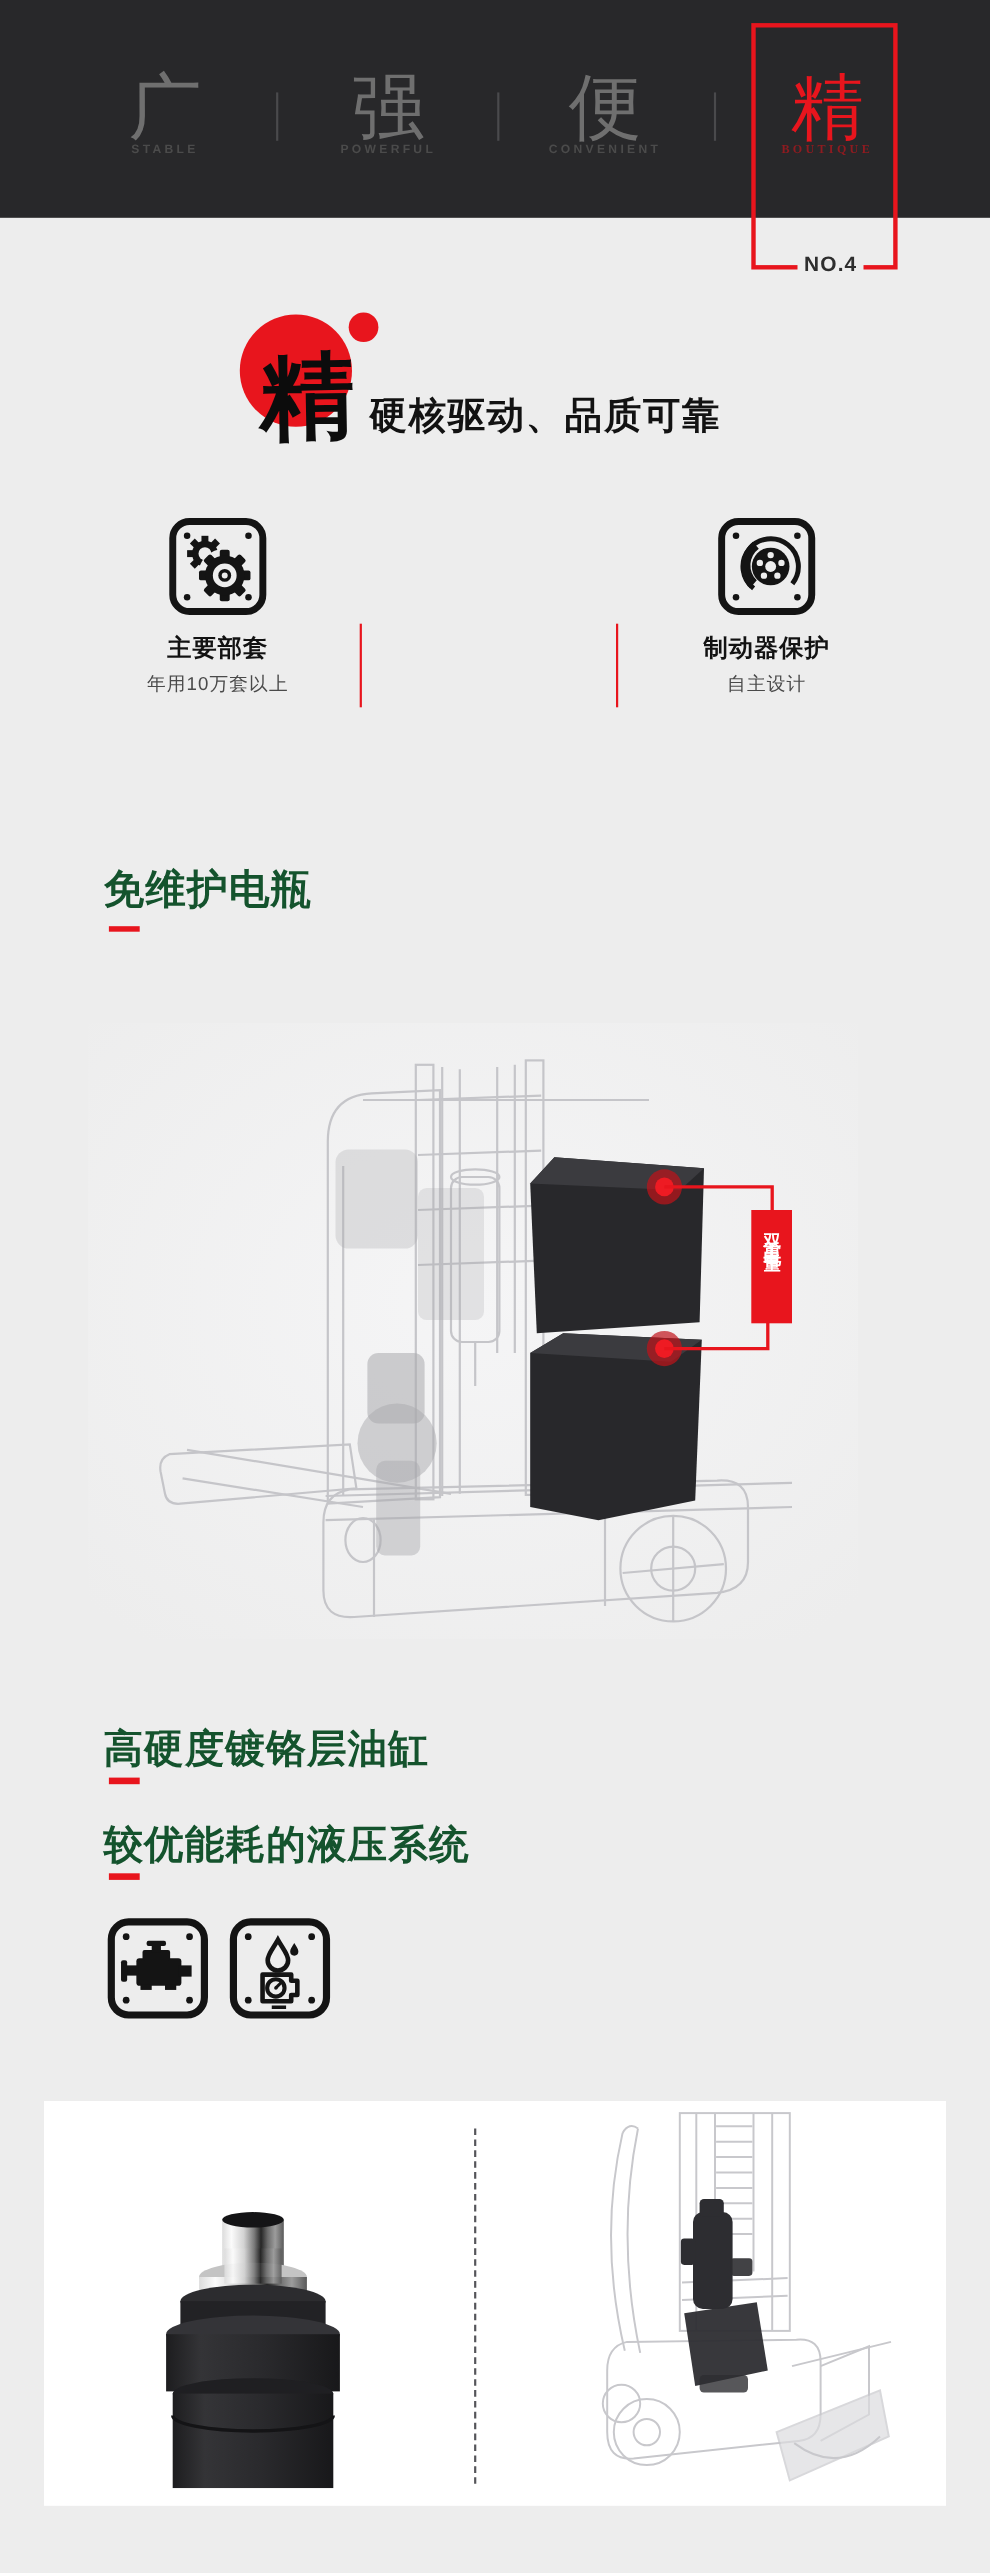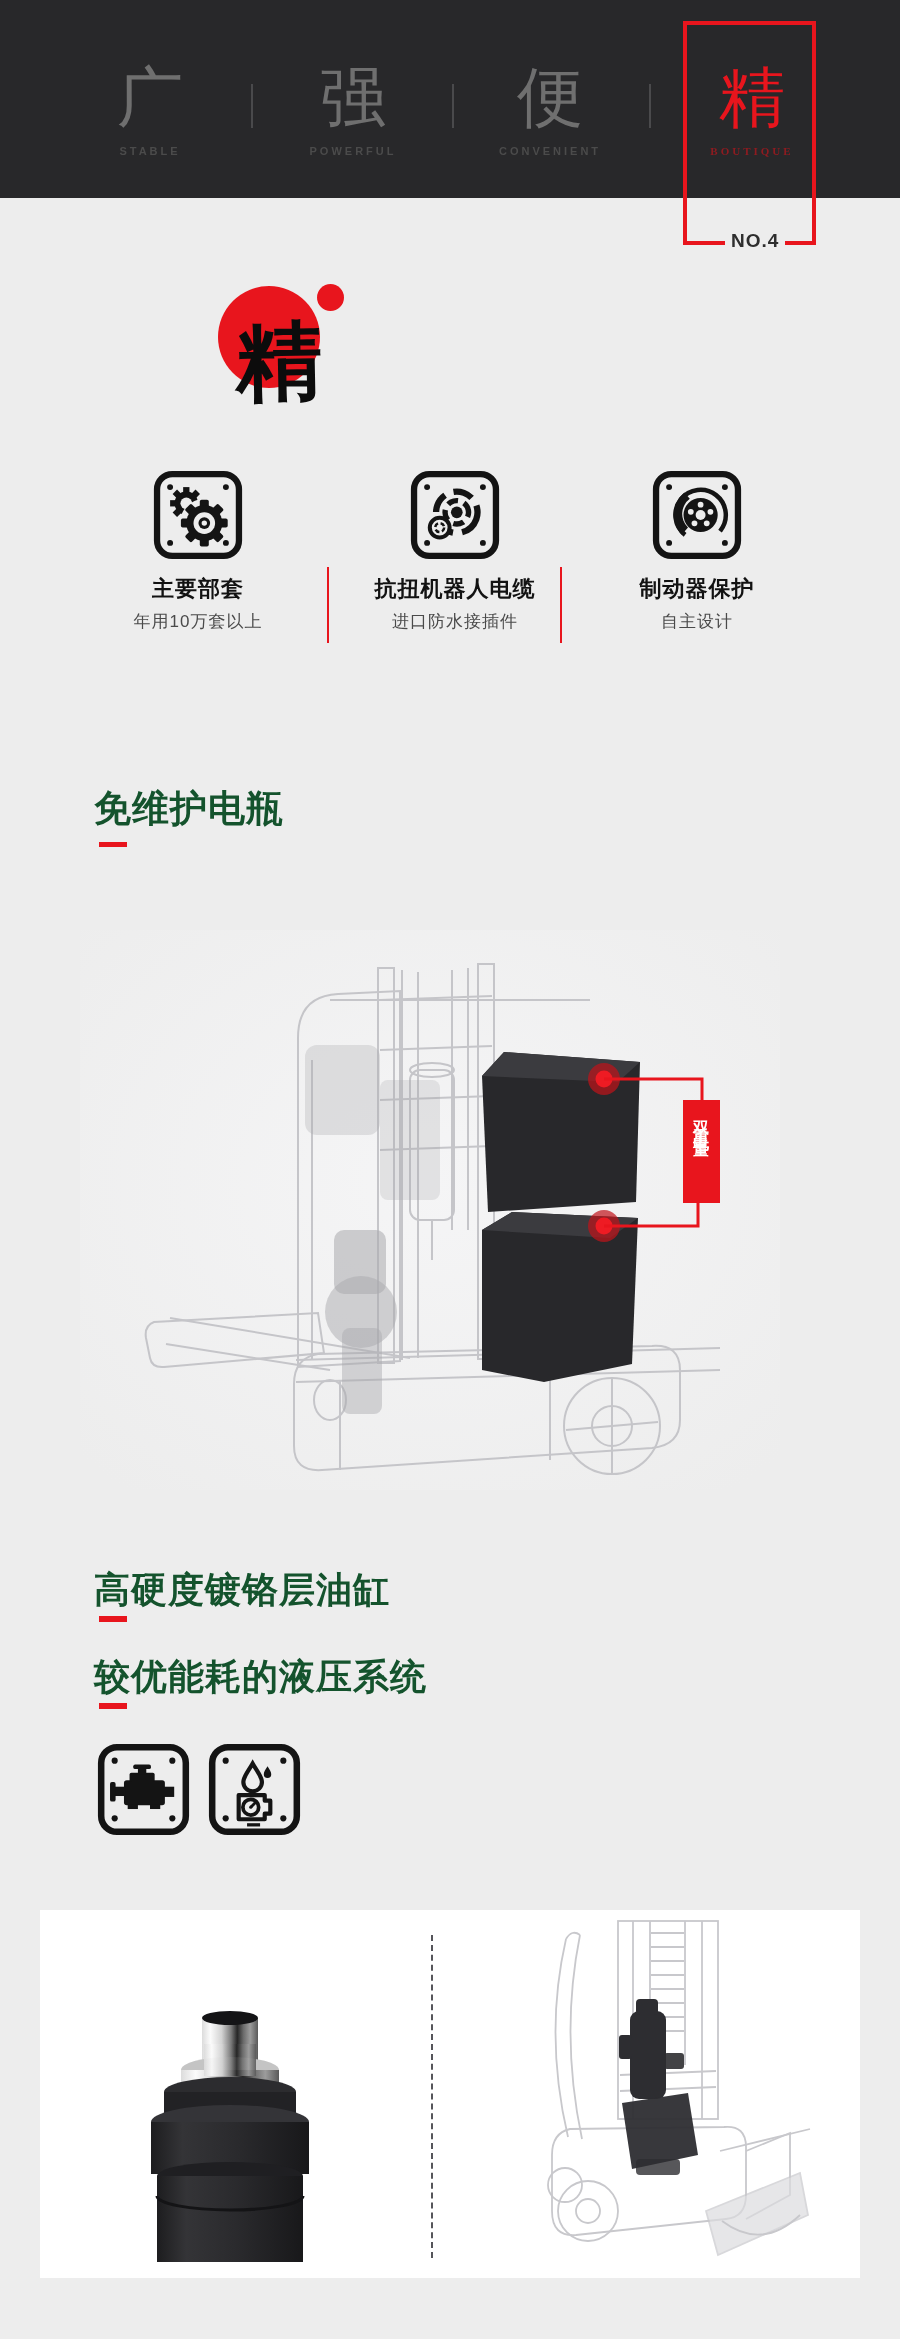--- a/index.html
+++ b/index.html
@@ -11,21 +11,21 @@
   }
   *{margin:0;padding:0;box-sizing:border-box;}
   html,body{background:#fff;}
   body{font-family:"Liberation Sans","DejaVu Sans",sans-serif;}
   .page{position:relative;width:900px;height:2339px;background:var(--page-bg);overflow:hidden;margin:0 auto;}
 
   
   .hero{position:absolute;left:0;top:0;width:900px;height:198px;background:var(--header-bg);}
   .hero-col{position:absolute;top:64px;width:160px;text-align:center;}
   .hero-char{font-size:66px;line-height:1;color:#6f6f6f;font-weight:500;}
-  .hero-label{margin-top:15px;font-size:11px;letter-spacing:3px;color:#4b4b4b;font-weight:700;}
+  .hero-label{font-size:11px;letter-spacing:3px;color:#4b4b4b;font-weight:700;}
   .hero-col.hl .hero-char{color:#e8151d;}
   .hero-col.hl .hero-label{color:#8e1b20;font-family:Liberation Serif, serif;}
   .hero-divider{position:absolute;top:84px;width:2px;height:44px;background:#4a4a4c;}
   .hero-frame{position:absolute;left:683px;top:21px;width:133px;height:224px;border:4px solid var(--accent);}
   .hero-badge{position:absolute;left:725px;top:230px;padding:0 6px;background:var(--page-bg);font-size:19px;font-weight:700;color:#2e2e2e;letter-spacing:1px;}
 
   
   .circle-big{position:absolute;left:218px;top:286px;width:102px;height:102px;border-radius:50%;background:var(--accent);}
   .circle-small{position:absolute;left:317px;top:284px;width:27px;height:27px;border-radius:50%;background:var(--accent);}
   .brush-char{position:absolute;left:236px;top:318px;font-size:86px;line-height:1;font-weight:900;color:#0c0c0c;transform:rotate(-1deg);}
@@ -83,20 +83,21 @@
     <div class="hero-divider" style="left:251px"></div>
     <div class="hero-divider" style="left:452px"></div>
     <div class="hero-divider" style="left:649px"></div>
   </header>
   <div class="hero-frame"></div>
   <div class="hero-badge">NO.4</div>
 
   <div class="circle-big"></div>
   <div class="circle-small"></div>
   <div class="brush-char">精</div>
+  <h1 class="intro-title">硬核驱动、品质可靠</h1>
 
   <div class="feature-col" style="left:98px">
     <svg width="90" height="90" viewBox="0 0 100 100">
       <rect x="4.5" y="4.5" width="91" height="91" rx="17" fill="none" stroke="#141414" stroke-width="7"></rect>
       <circle cx="19" cy="19" r="3.3" fill="#141414"></circle>
         <circle cx="81" cy="19" r="3.3" fill="#141414"></circle>
       <circle cx="19" cy="81" r="3.3" fill="#141414"></circle>
         <circle cx="81" cy="81" r="3.3" fill="#141414"></circle>
       <g transform="translate(37,37)" fill="#141414">
         <rect x="-3.5" y="-18" width="7" height="8" transform="rotate(0)"></rect>
@@ -123,36 +124,20 @@
         <circle r="20"></circle>
           <circle r="12" fill="#ededed"></circle>
           <circle r="6.5"></circle>
           <circle r="3" fill="#ededed"></circle>
       </g>
     </svg>
     <div class="feature-title">主要部套</div>
     <div class="feature-sub">年用10万套以上</div>
   </div>
 
-  <div class="feature-col" style="left:355px">
-    <svg width="90" height="90" viewBox="0 0 100 100">
-      <rect x="4.5" y="4.5" width="91" height="91" rx="17" fill="none" stroke="#141414" stroke-width="7"></rect>
-      <circle cx="19" cy="19" r="3.3" fill="#141414"></circle>
-        <circle cx="81" cy="19" r="3.3" fill="#141414"></circle>
-      <circle cx="19" cy="81" r="3.3" fill="#141414"></circle>
-        <circle cx="81" cy="81" r="3.3" fill="#141414"></circle>
-      <circle cx="52" cy="47" r="23" fill="none" stroke="#141414" stroke-width="7" stroke-dasharray="22 10" transform="rotate(20 52 47)"></circle>
-      <circle cx="52" cy="47" r="13" fill="none" stroke="#141414" stroke-width="6" stroke-dasharray="12 7" transform="rotate(-30 52 47)"></circle>
-      <circle cx="52" cy="47" r="6.5" fill="#141414"></circle>
-      <circle cx="33" cy="64" r="11" fill="#ededed" stroke="#141414" stroke-width="4.5"></circle>
-      <circle cx="33" cy="64" r="5" fill="none" stroke="#141414" stroke-width="2.8" stroke-dasharray="5 3"></circle>
-    </svg>
-    <div class="feature-title">抗扭机器人电缆</div>
-    <div class="feature-sub">进口防水接插件</div>
-  </div>
 
   <div class="feature-col" style="left:597px">
     <svg width="90" height="90" viewBox="0 0 100 100">
       <rect x="4.5" y="4.5" width="91" height="91" rx="17" fill="none" stroke="#141414" stroke-width="7"></rect>
       <circle cx="19" cy="19" r="3.3" fill="#141414"></circle>
         <circle cx="81" cy="19" r="3.3" fill="#141414"></circle>
       <circle cx="19" cy="81" r="3.3" fill="#141414"></circle>
         <circle cx="81" cy="81" r="3.3" fill="#141414"></circle>
       <circle cx="54" cy="50" r="28" fill="none" stroke="#141414" stroke-width="5" stroke-dasharray="132 44" transform="rotate(128 54 50)"></circle>
       <circle cx="54" cy="50" r="19" fill="#141414"></circle>

